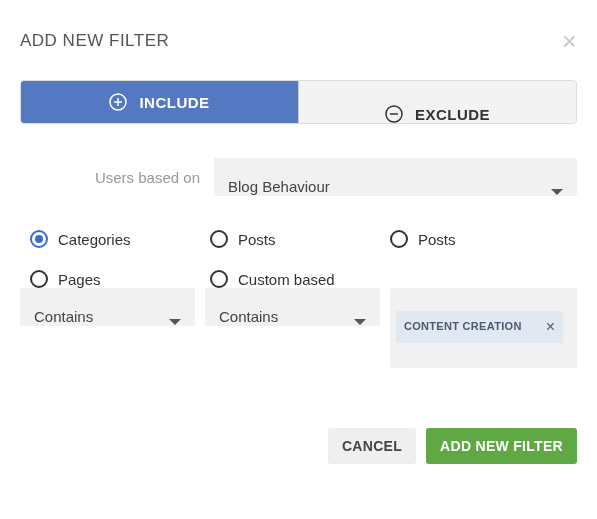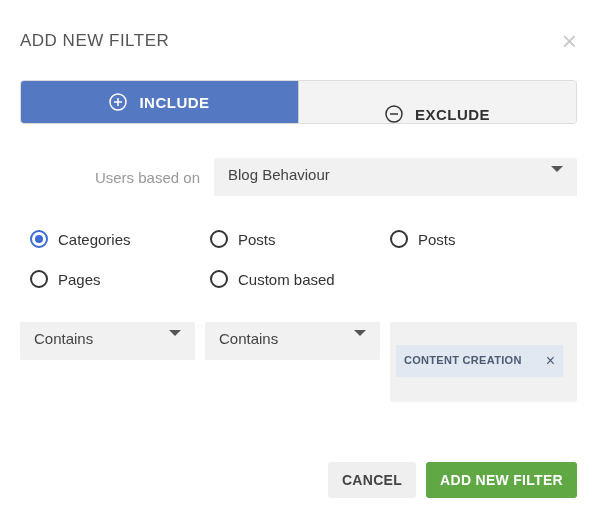--- a/index.html
+++ b/index.html
@@ -76,40 +76,39 @@
     text-align: right;
     color: #999;
     font-size: 15px;
   }
   .select {
     flex: 1;
     background: #f1f1f2;
     border: none;
     height: 38px;
     display: flex;
-    align-items: flex-start;
+    align-items: flex-end;
     justify-content: space-between;
-    padding: 8px 14px;
+    padding: 1px 14px;
     font-size: 15px;
     color: #444;
     cursor: pointer;
     border-radius: 2px;
   }
   .caret {
     width: 0; height: 0;
     border-left: 6px solid transparent;
     border-right: 6px solid transparent;
     border-top: 6px solid #555;
   }
   .radios {
     display: grid;
     grid-template-columns: 180px 180px 180px;
     row-gap: 22px;
     padding-left: 10px;
-    margin-bottom: 34px;
   }
   .radio {
     display: flex;
     align-items: center;
     gap: 10px;
     font-size: 15px;
     color: #333;
     cursor: pointer;
   }
   .radio-outer {

